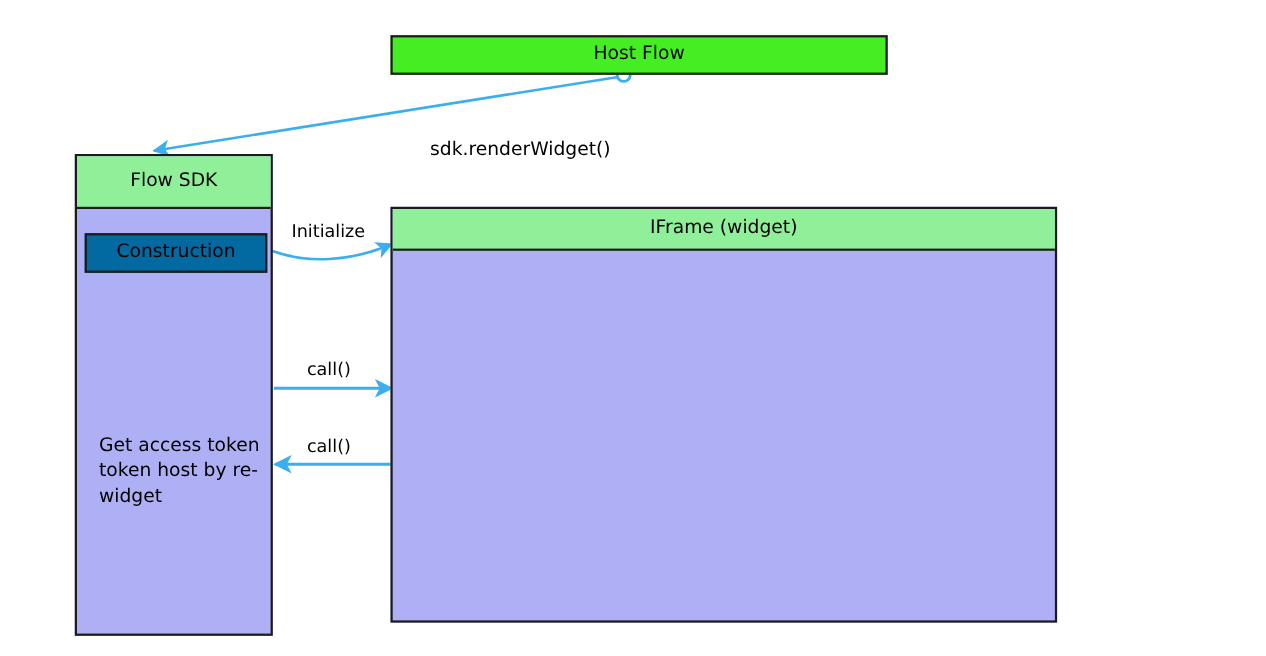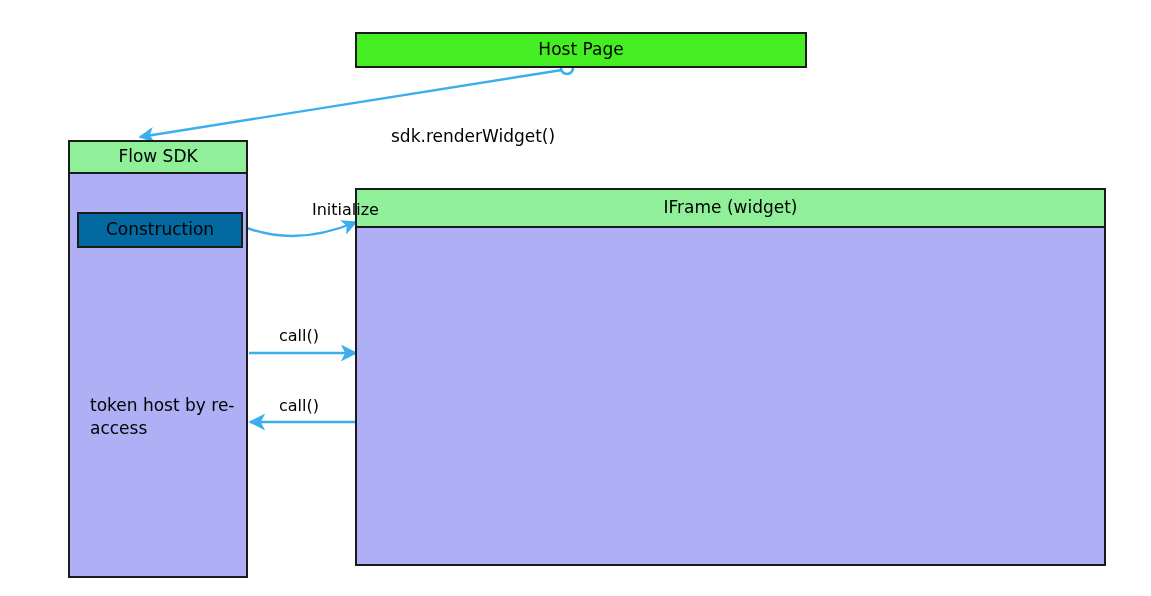--- a/index.html
+++ b/index.html
@@ -53,21 +53,21 @@
     height: 438px;
     background: #afaff5;
     display: block;
     padding: 0;
   }
   #flow-sdk-header {
     position: absolute;
     left: 0;
     top: 0;
     width: 100%;
-    height: 32px;
+    height: 48px;
     box-sizing: border-box;
     border-bottom: 2px solid #1b1b1b;
     background: #90f09a;
     display: flex;
     align-items: center;
     justify-content: center;
   }
   #construction {
     position: absolute;
     left: 7px;
@@ -89,21 +89,21 @@
     text-align: left;
     font-size: 17px;
     line-height: 1.35;
     color: #000000;
   }
 
   
   #iframe-box {
     left: 355px;
     top: 188px;
-    width: 751px;
+    width: 606px;
     height: 378px;
     background: #afaff5;
     display: block;
     padding: 0;
   }
   #iframe-header {
     position: absolute;
     left: 0;
     top: 0;
     width: 100%;
@@ -125,21 +125,20 @@
   }
   #label-render-widget {
     left: 391px;
     top: 110px;
     font-size: 17px;
     margin-top: 16px;
   }
   #label-initialize {
     left: 265px;
     top: 200px;
-    margin-left: 47px;
   }
   #label-call-1 {
     left: 279px;
     top: 326px;
   }
   #label-call-2 {
     left: 279px;
     top: 396px;
   }
 </style>
@@ -165,33 +164,34 @@
   <g>
     <line x1="249" y1="353" x2="356" y2="353" stroke="#3bafee" stroke-width="2.6" marker-end="url(#arrow-blue)"></line>
   </g>
 
   <g>
     <line x1="364" y1="422" x2="250" y2="422" stroke="#3bafee" stroke-width="2.6" marker-end="url(#arrow-blue)"></line>
   </g>
 </svg>
 
 <div class="node" id="host-page">
-  <span class="node-label">Host Page</span>
+  <span class="node-label">Host Flow</span>
 </div>
 
 <div class="node" id="flow-sdk">
   <div id="flow-sdk-header">
     <span class="node-label">Flow SDK</span>
   </div>
   <div id="construction">
     <span class="node-label">Construction</span>
   </div>
   <div id="access-token-text">
+    <div>Get access token</div>
     <div>token host by re-</div>
-    <div>access</div>
+    <div>widget</div>
   </div>
 </div>
 
 <div class="node" id="iframe-box">
   <div id="iframe-header">
     <span class="node-label">IFrame (widget)</span>
   </div>
 </div>
 
 <div class="edge-label" id="label-render-widget">sdk.renderWidget()</div>

